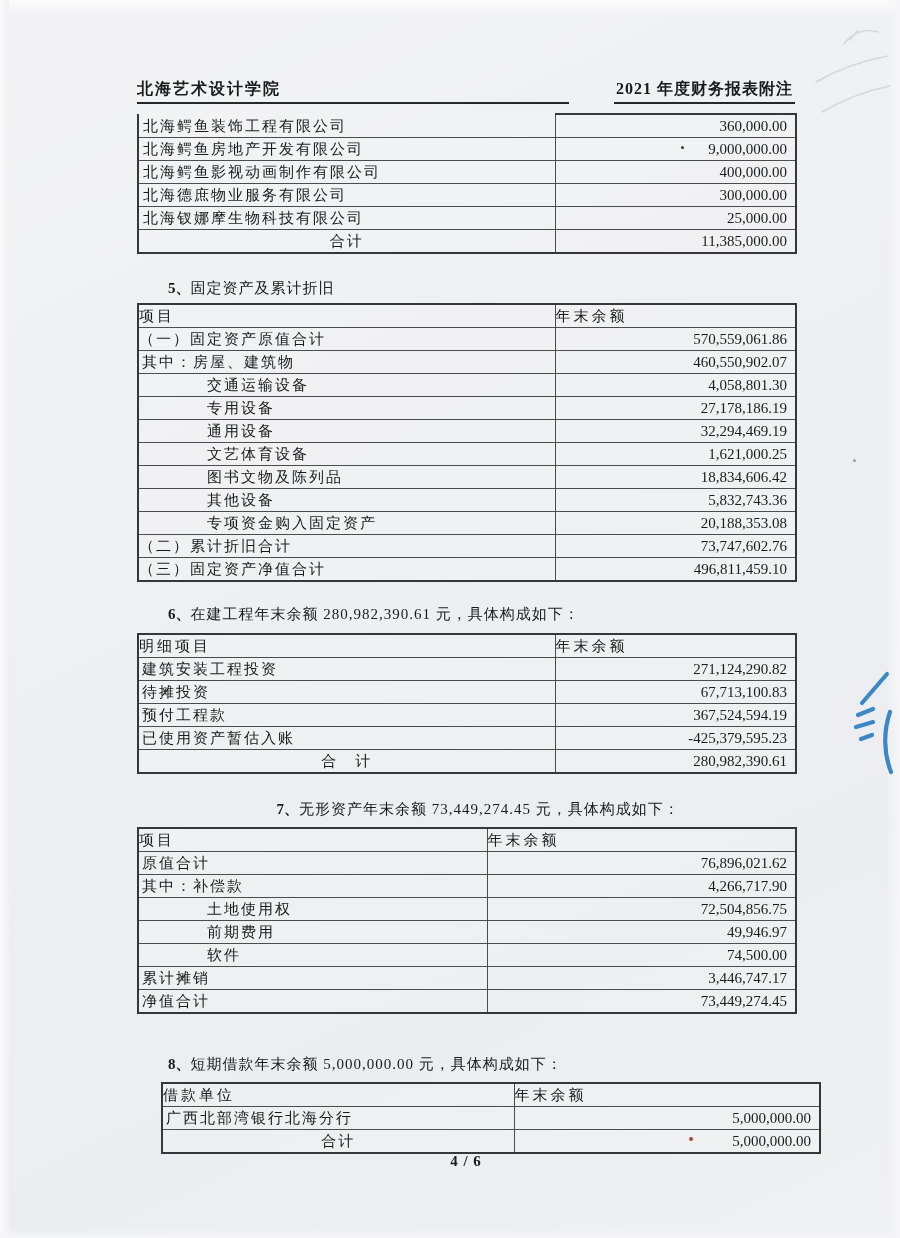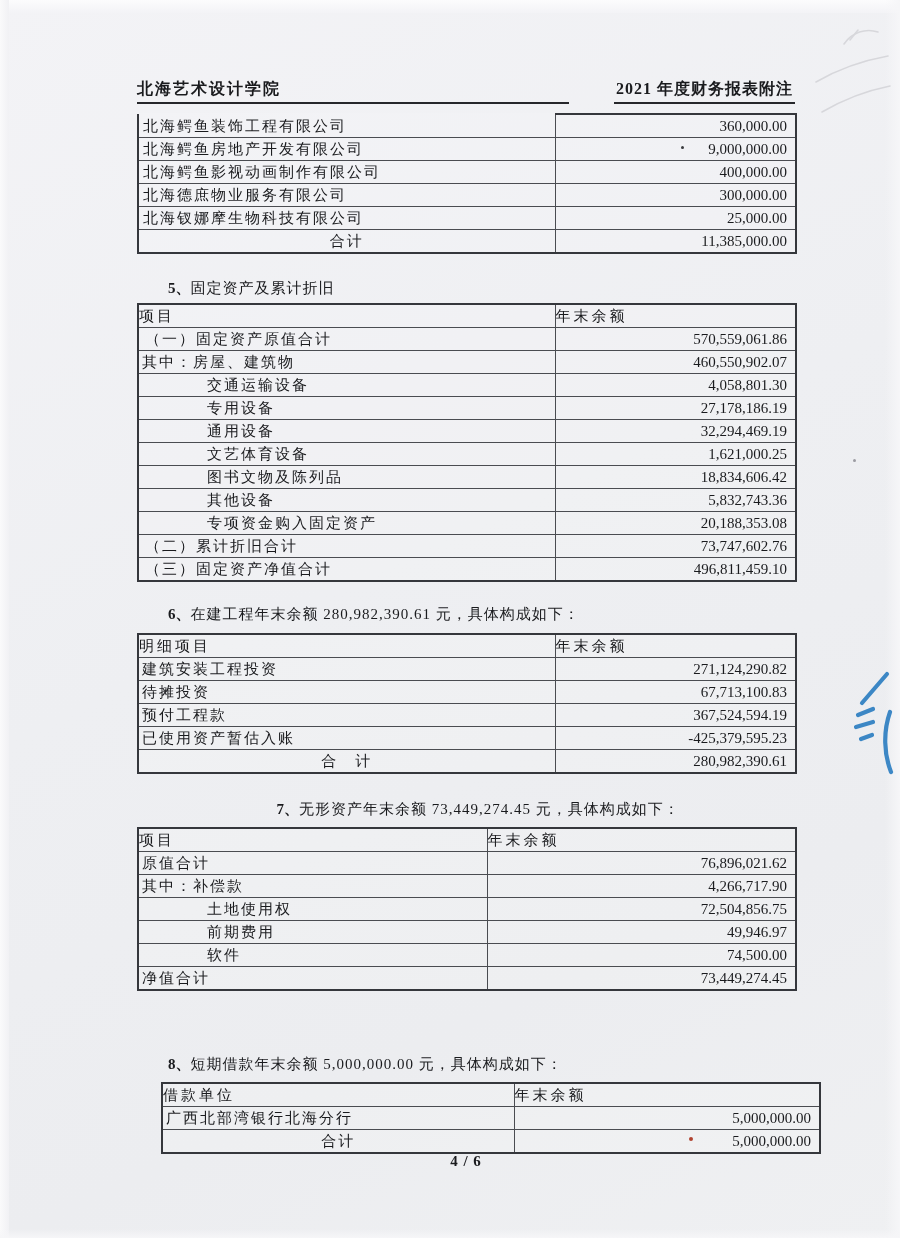--- a/index.html
+++ b/index.html
@@ -30,21 +30,21 @@
 
   
   table.tbl{position:absolute;left:137px;width:658px;border-collapse:collapse;
             border:2px solid var(--line-dark);table-layout:fixed;background:rgba(255,255,255,0.12);}
   .tbl td,.tbl th{border:1px solid var(--line);height:22px;font-size:15px;font-weight:400;
                   overflow:hidden;white-space:nowrap;padding:0;line-height:22px;}
   .tbl th{text-align:left;letter-spacing:3px;}
   td.lab{text-align:left;}
   td.lab.item{padding-left:4px;letter-spacing:2px;}
   td.lab.flush{padding-left:3px;letter-spacing:2px;}
-  td.lab.paren{padding-left:6px;letter-spacing:2px;}
+  td.lab.paren{letter-spacing:2px;}
   td.lab.sub{padding-left:68px;letter-spacing:2px;}
   td.lab.center{text-align:center;letter-spacing:2px;}
   td.val{text-align:right;padding-right:8px;letter-spacing:0;}
 
   
   #t1{border-top:none;}
   #t1 tr:first-child td{border-top:none;}
   #t1 tr:first-child td.val{border-top:2px solid var(--line-dark);}
 
   
@@ -234,20 +234,24 @@
           <td class="lab sub">土地使用权</td>
           <td class="val">72,504,856.75</td>
         </tr>
         <tr>
           <td class="lab sub">前期费用</td>
           <td class="val">49,946.97</td>
         </tr>
         <tr>
           <td class="lab sub">软件</td>
           <td class="val">74,500.00</td>
+        </tr>
+        <tr>
+          <td class="lab flush">累计摊销</td>
+          <td class="val">3,446,747.17</td>
         </tr>
         <tr>
           <td class="lab flush">净值合计</td>
           <td class="val">73,449,274.45</td>
         </tr>
       </tbody>
   </table>
 
   <div class="sec" style="top:1055px;">
     <b>8、</b><span>短期借款年末余额 5,000,000.00 元，具体构成如下：</span>

